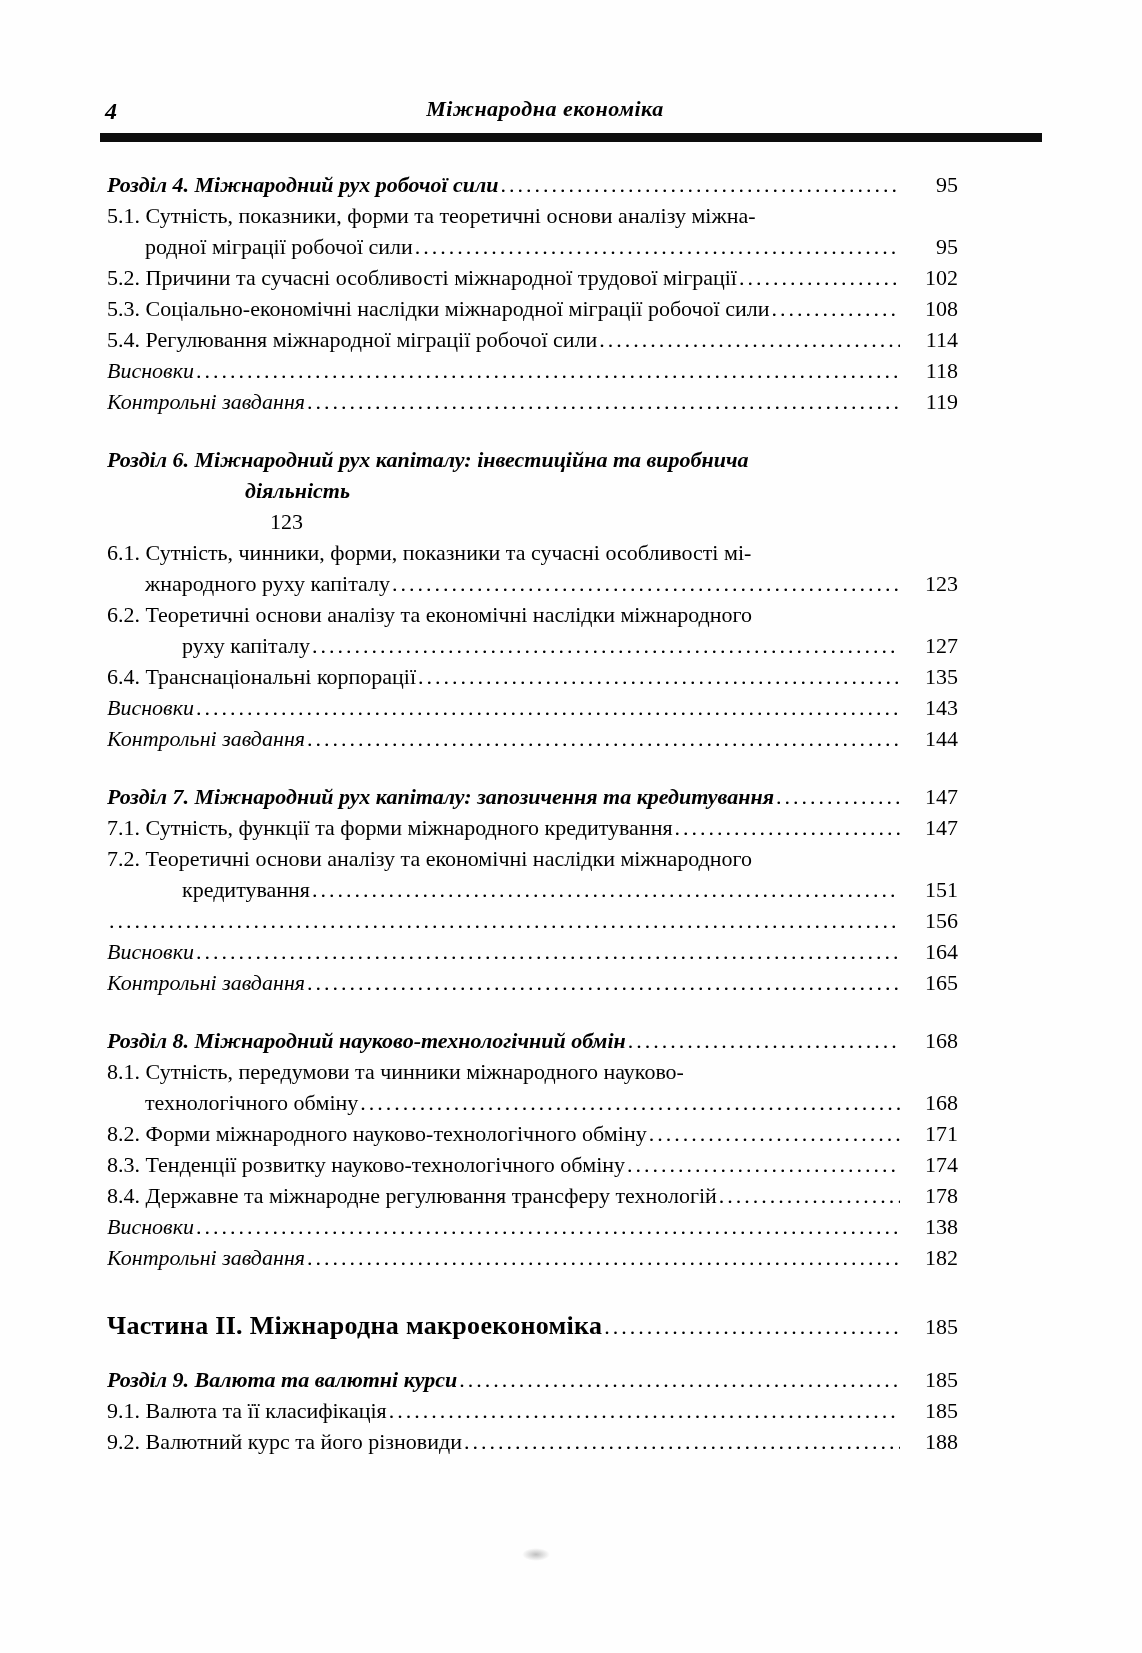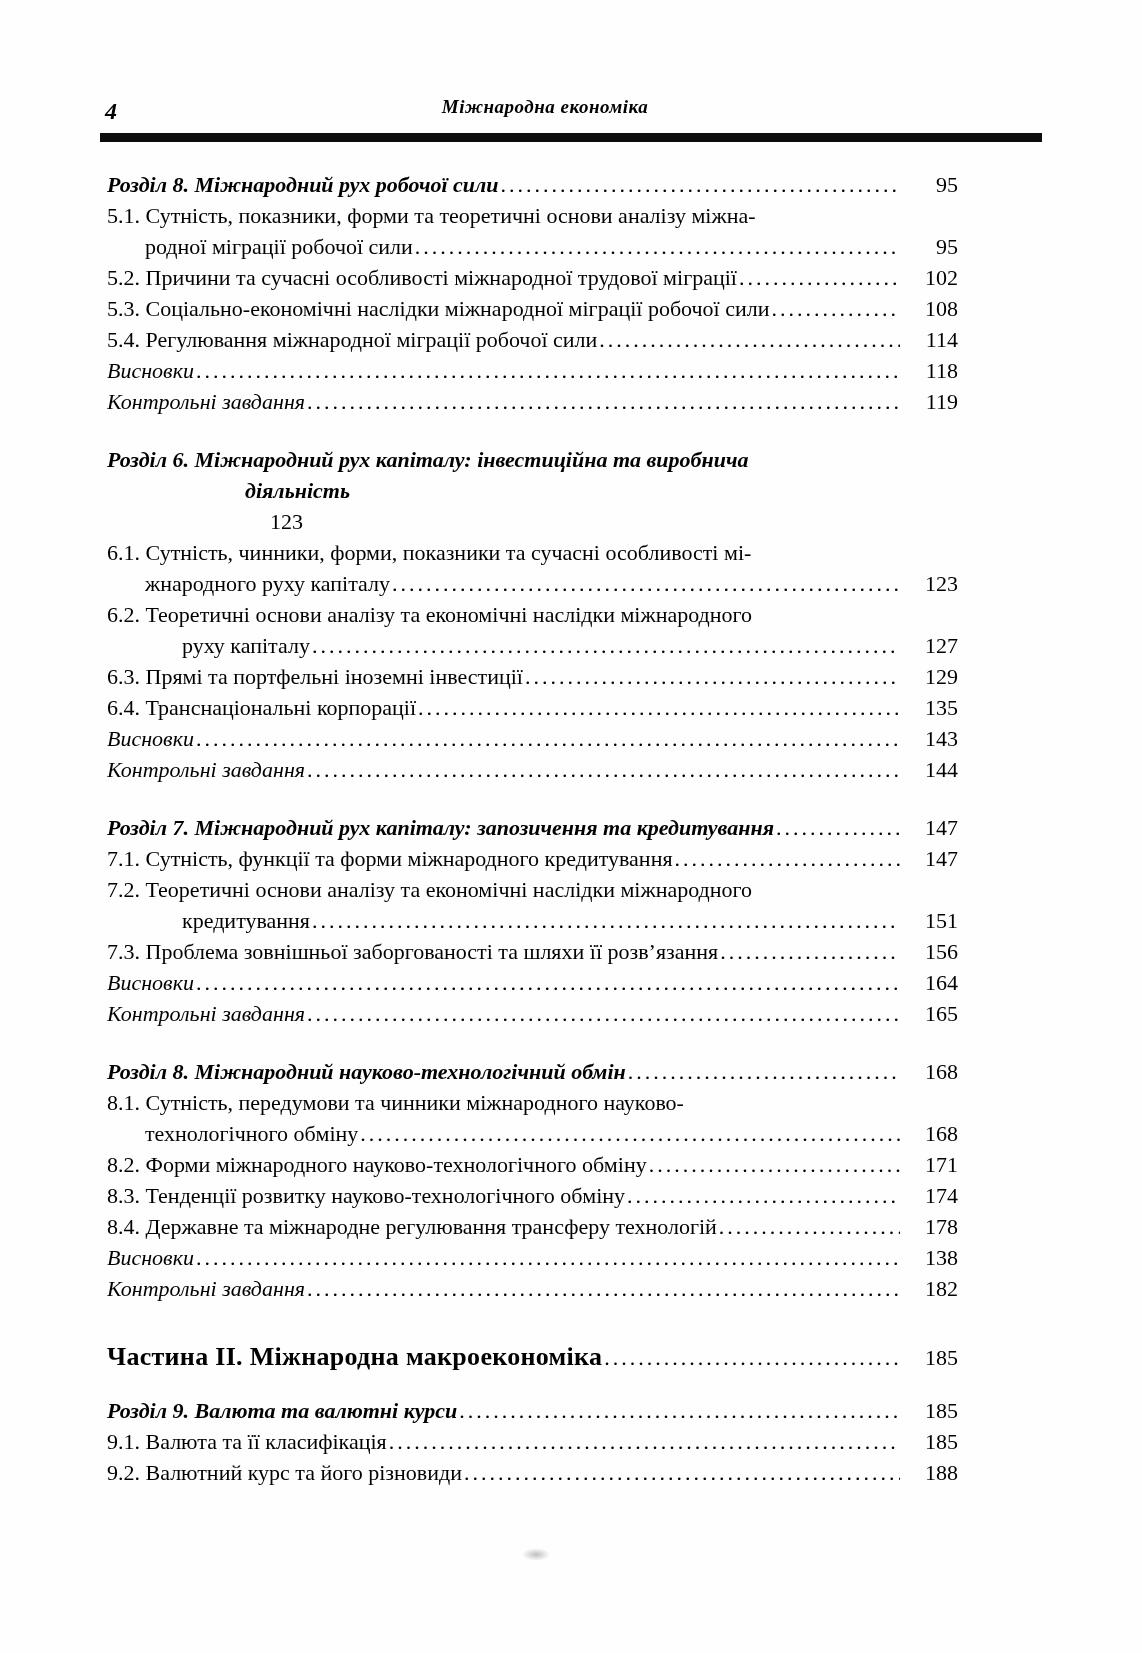--- a/index.html
+++ b/index.html
@@ -30,21 +30,21 @@
   .folio {
     position: absolute;
     left: 5px;
     top: 2px;
     font-size: 24px;
     font-weight: bold;
     font-style: italic;
   }
   .book-title {
     text-align: center;
-    font-size: 19px;
+    font-size: 22px;
     font-weight: bold;
     font-style: italic;
     letter-spacing: 0.5px;
   }
   .rule {
     position: absolute;
     left: 100px;
     top: 133px;
     width: 942px;
     height: 9px;
@@ -114,21 +114,21 @@
 
 <div class="page">
   <div class="header">
     <span class="folio">4</span>
     <div class="book-title">Міжнародна економіка</div>
   </div>
   <div class="rule"></div>
   <div class="toc">
       <div class="section">
         <div class="line chapter ind0">
-          <span class="t">Розділ 8. Міжнародний рух робочої сили</span>
+          <span class="t">Розділ 4. Міжнародний рух робочої сили</span>
           <span class="leader"></span>
           <span class="page-ref">95</span>
         </div>
         <div class="line entry ind0">
           <span class="t">5.1. Сутність, показники, форми та теоретичні основи аналізу міжна-</span>
         </div>
         <div class="line entry ind1">
           <span class="t">родної міграції робочої сили</span>
           <span class="leader"></span>
           <span class="page-ref">95</span>
@@ -178,25 +178,20 @@
         </div>
         <div class="line entry ind0">
           <span class="t">6.2. Теоретичні основи аналізу та економічні наслідки міжнародного</span>
         </div>
         <div class="line entry ind2">
           <span class="t">руху капіталу</span>
           <span class="leader"></span>
           <span class="page-ref">127</span>
         </div>
         <div class="line entry ind0">
-          <span class="t">6.3. Прямі та портфельні іноземні інвестиції</span>
-          <span class="leader"></span>
-          <span class="page-ref">129</span>
-        </div>
-        <div class="line entry ind0">
           <span class="t">6.4. Транснаціональні корпорації</span>
           <span class="leader"></span>
           <span class="page-ref">135</span>
         </div>
         <div class="line aux ind0">
           <span class="t">Висновки</span>
           <span class="leader"></span>
           <span class="page-ref">143</span>
         </div>
         <div class="line aux ind0">
@@ -218,21 +213,20 @@
         </div>
         <div class="line entry ind0">
           <span class="t">7.2. Теоретичні основи аналізу та економічні наслідки міжнародного</span>
         </div>
         <div class="line entry ind2">
           <span class="t">кредитування</span>
           <span class="leader"></span>
           <span class="page-ref">151</span>
         </div>
         <div class="line entry ind0">
-          <span class="t">7.3. Проблема зовнішньої заборгованості та шляхи її розв’язання</span>
           <span class="leader"></span>
           <span class="page-ref">156</span>
         </div>
         <div class="line aux ind0">
           <span class="t">Висновки</span>
           <span class="leader"></span>
           <span class="page-ref">164</span>
         </div>
         <div class="line aux ind0">
           <span class="t">Контрольні завдання</span>

